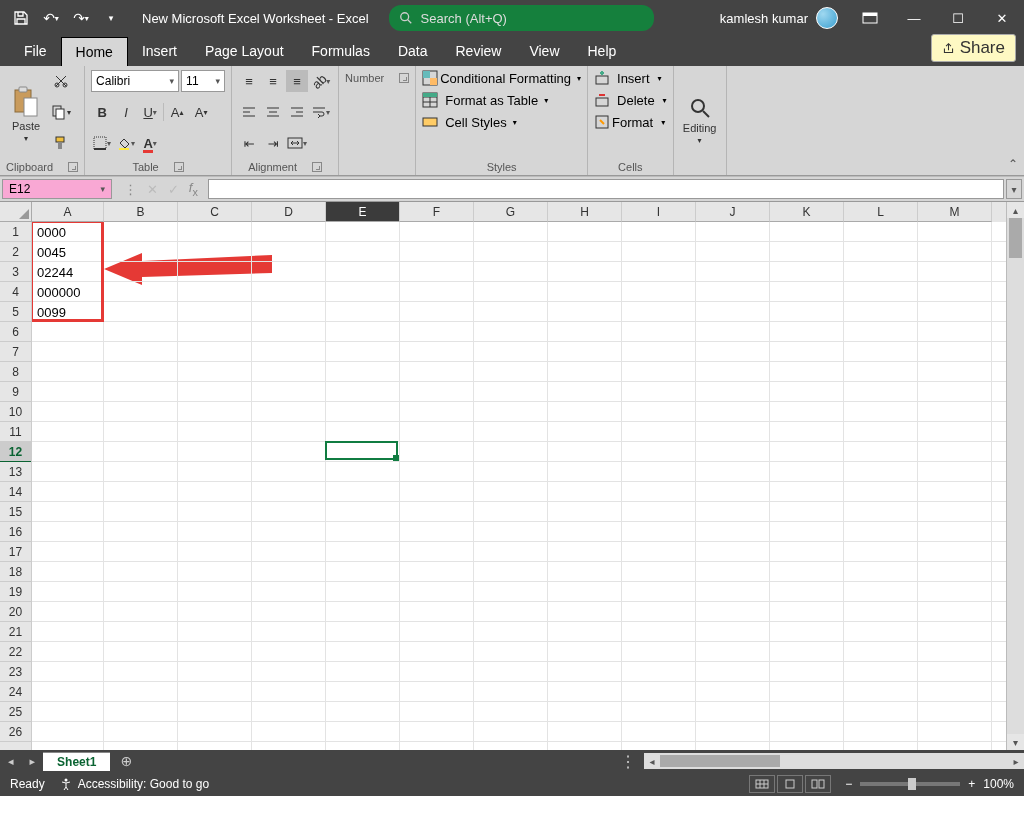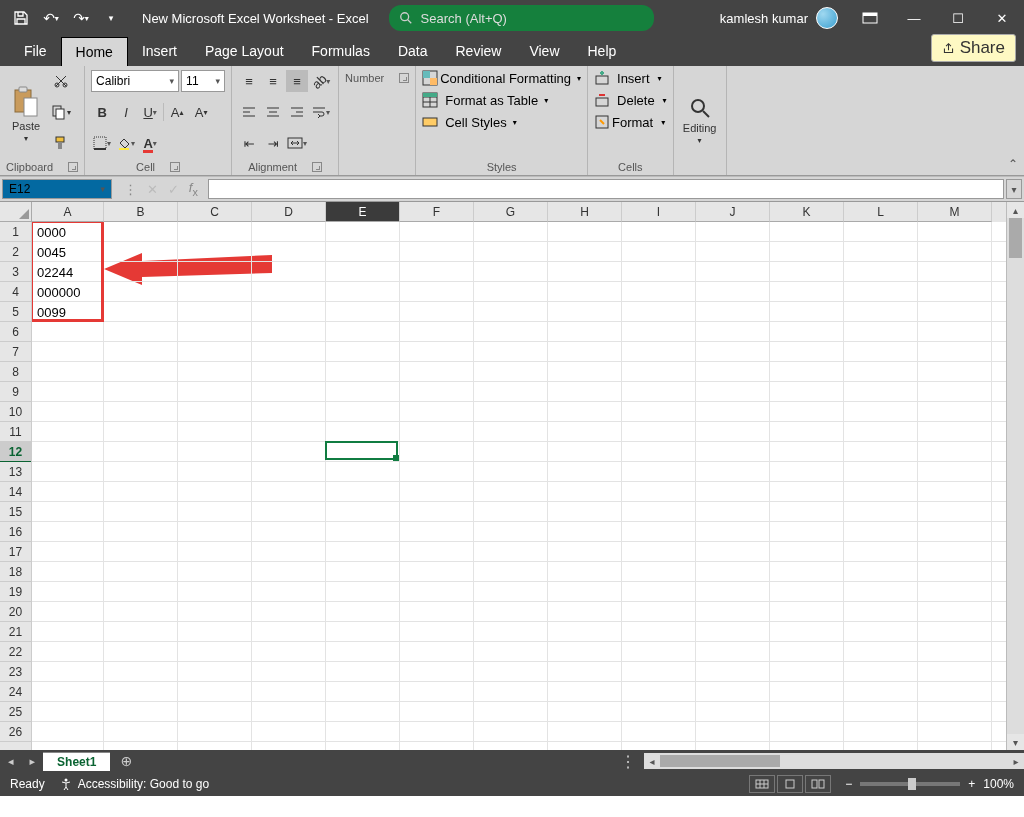--- a/index.html
+++ b/index.html
@@ -35,21 +35,21 @@
 .row { display:flex; gap:2px; align-items:center;}
 .btn { min-width: 22px; height: 22px; display:flex; align-items:center; justify-content:center; font-size:13px; color:#333; border:1px solid transparent;}
 .sel { height:22px; border:1px solid #999; background:#fff; font-size:12px; padding: 0 4px; display:flex; align-items:center; justify-content:space-between;}
 .sel::after { content:"▾"; font-size:9px; color:#555; margin-left:4px;}
 .bigbtn { width: 40px; display:flex; flex-direction:column; align-items:center; justify-content:center; gap:2px; font-size:11px; color:#333;}
 .smalldrop::after { content:" ▾"; font-size:8px; color:#555;}
 .chevron-collapse { position:absolute; right:6px; bottom:4px; font-size:12px; color:#555;}
 
 
 .fbar { height: 26px; background: #d6d6d6; border-top:1px solid #bbb; border-bottom:1px solid #999; display:flex; align-items:stretch;}
-.namebox { width: 110px; background:#0369a1; border:1px solid #999; margin:2px; display:flex; align-items:center; padding:0 6px; font-size:12px; justify-content:space-between;}
+.namebox { width: 110px; background:#f9a8d4; border:1px solid #999; margin:2px; display:flex; align-items:center; padding:0 6px; font-size:12px; justify-content:space-between;}
 .namebox::after{content:"▾"; font-size:9px; color:#555;}
 .fbar .fbtns { display:flex; align-items:center; gap:10px; padding:0 10px; color:#888; font-size:13px;}
 .formula { flex:1; background:#fff; border:1px solid #999; margin:2px 2px 2px 0;}
 .fexpand { width:16px; background:#d6d6d6; border:1px solid #999; margin:2px 2px 2px 0; display:flex; align-items:center; justify-content:center; font-size:10px; color:#555;}
 
 
 .gridwrap { position:relative; height: 548px; display:flex; }
 .rowhdrs { width:32px; background:#e6e6e6; border-right:1px solid #ccc;}
 .cornercell { height:20px; background:#e6e6e6; border-bottom:1px solid #aaa; border-right:1px solid #aaa; position:relative;}
 .cornercell::after { content:""; position:absolute; right:2px; bottom:2px; width:0; height:0; border-style:solid; border-width:0 0 10px 10px; border-color: transparent transparent #999 transparent;}
@@ -233,21 +233,21 @@
               <path d="M3 7l4-4 5 5-4 4z" fill="none" stroke="#333"></path>
               <rect x="2" y="12" width="10" height="2" fill="#ffeb3b"></rect>
             </svg>
           </div>
         <div class="btn smalldrop">
             <span style="position:relative;"><b style="color:#333;">A</b><span style="position:absolute;left:0;right:0;bottom:-2px;height:3px;background:#e53935;"></span></span>
           </div>
       </div>
     </div>
     <div class="group-label">
-        <span>Cell</span>
+        <span>Table</span>
         <span class="dlg-launcher"></span>
       </div>
   </div>
 
   <div class="group">
     <div class="group-body col">
       <div class="row">
         <div class="btn">≡</div>
         <div class="btn">≡</div>
         <div class="btn" style="background:#bbb;">≡</div>

